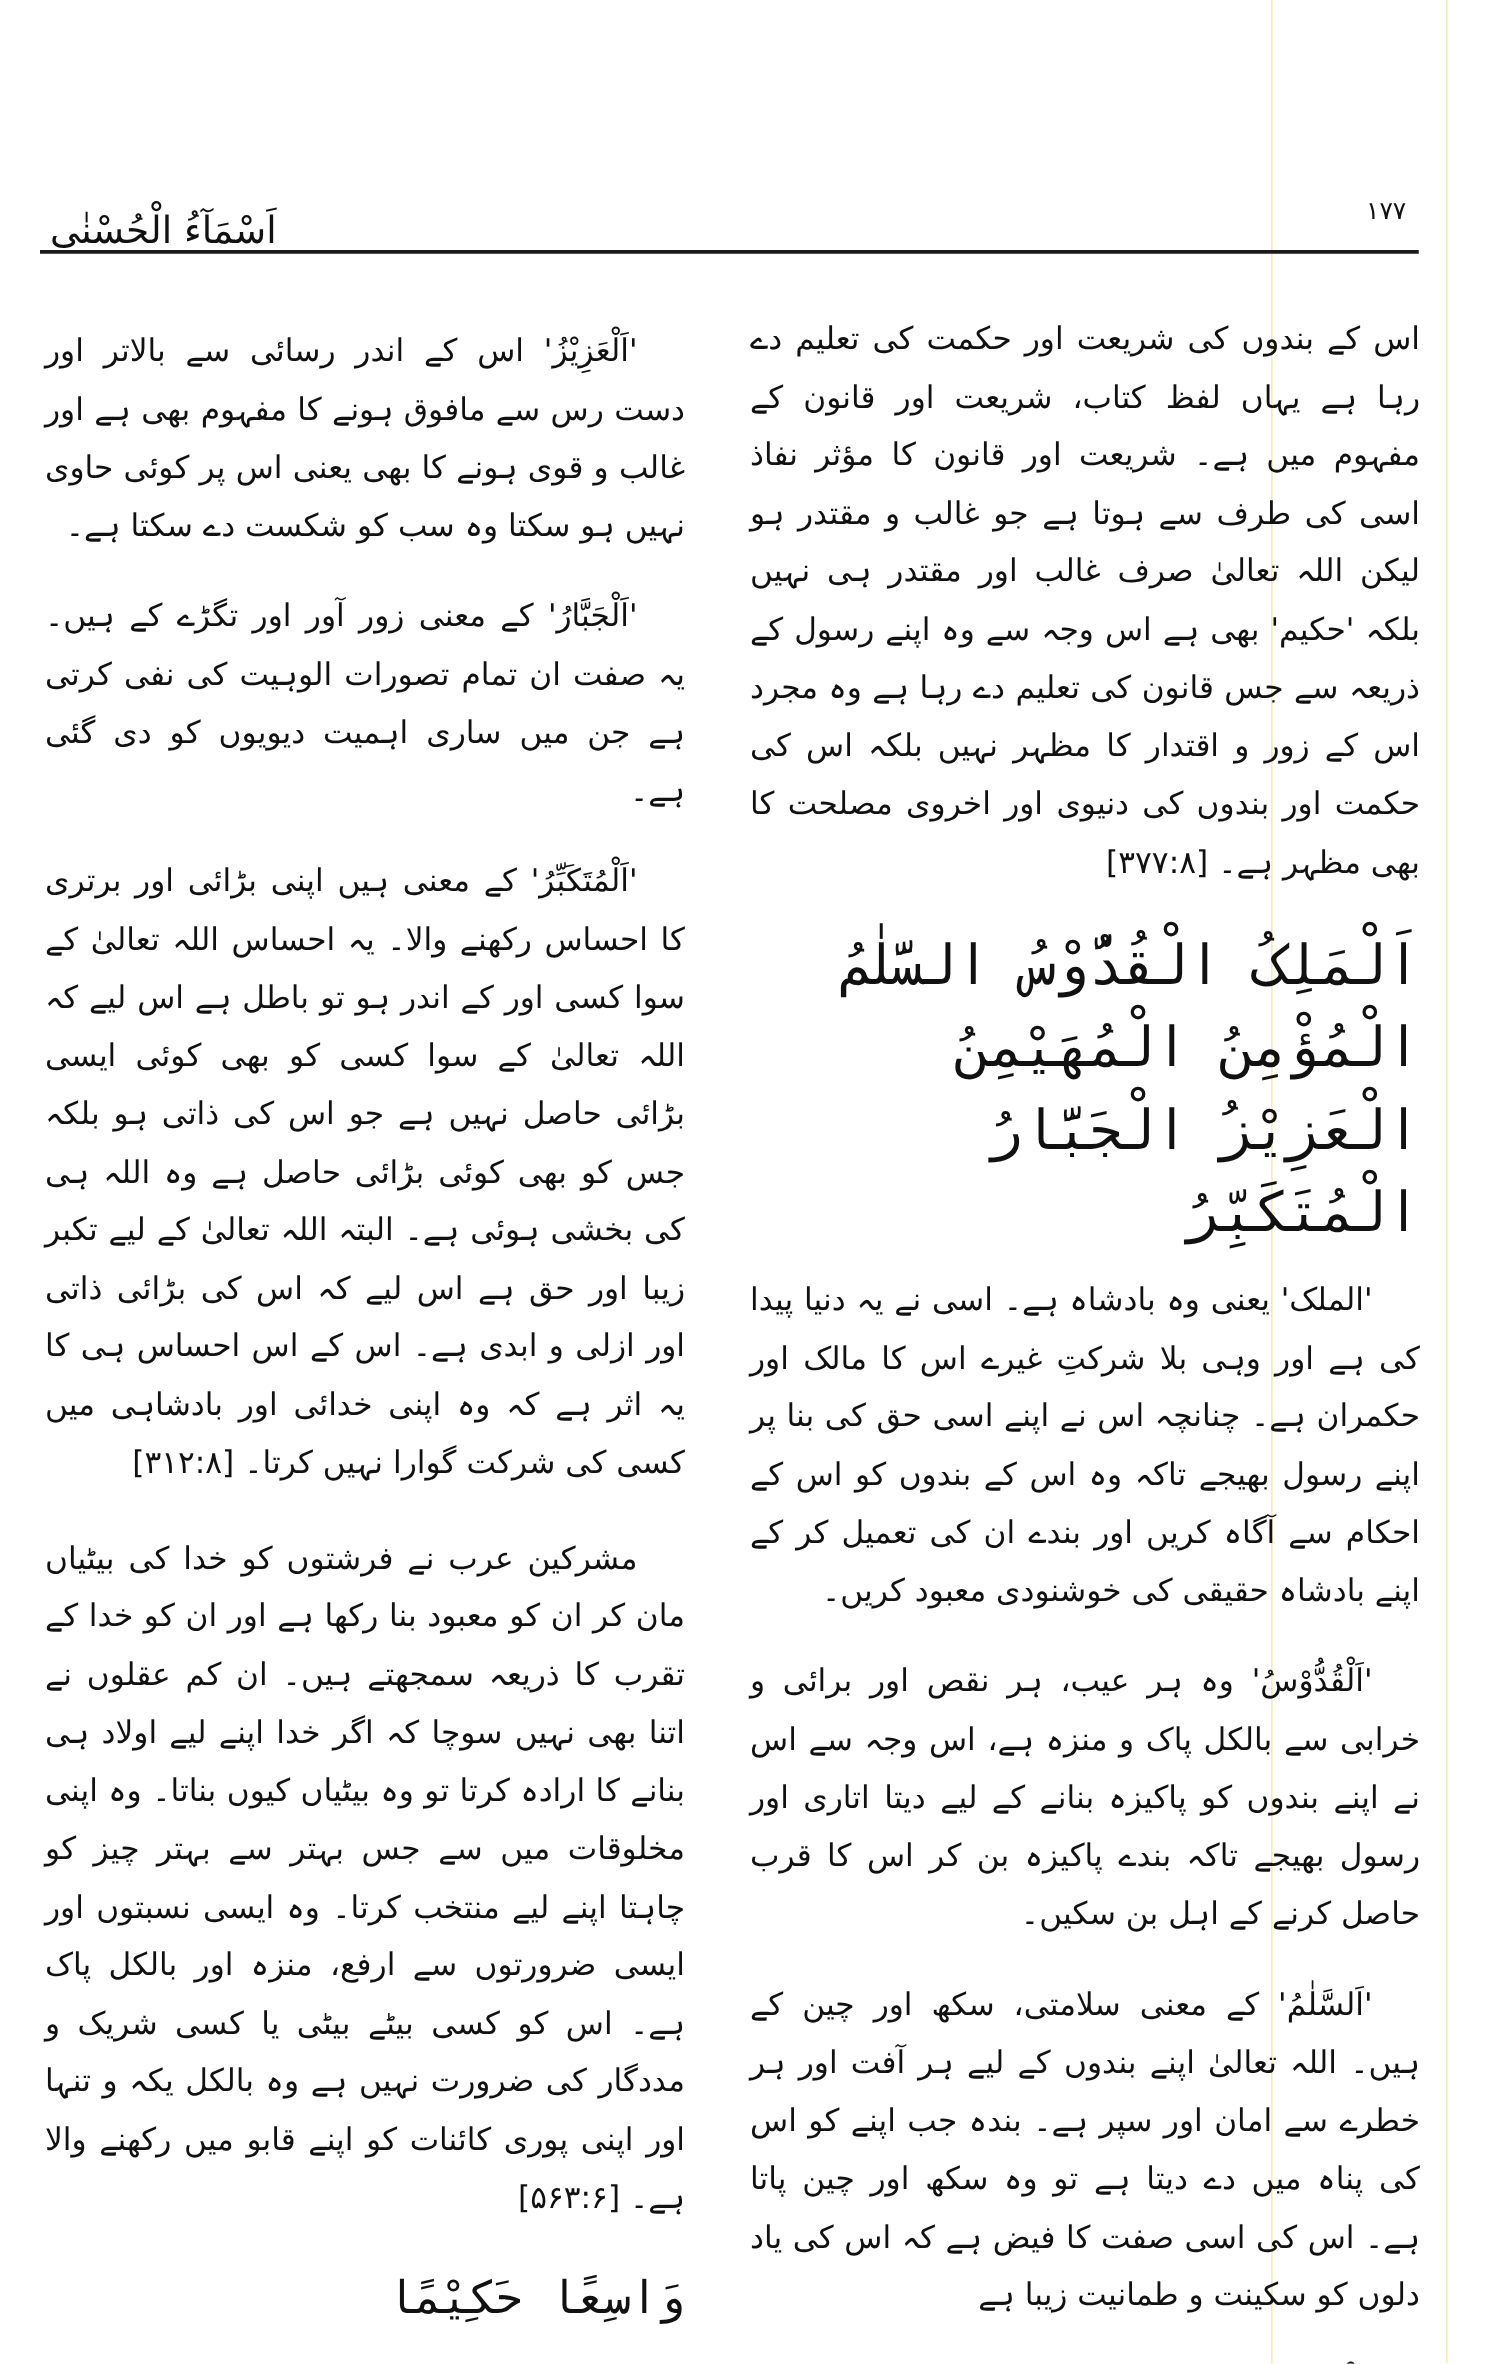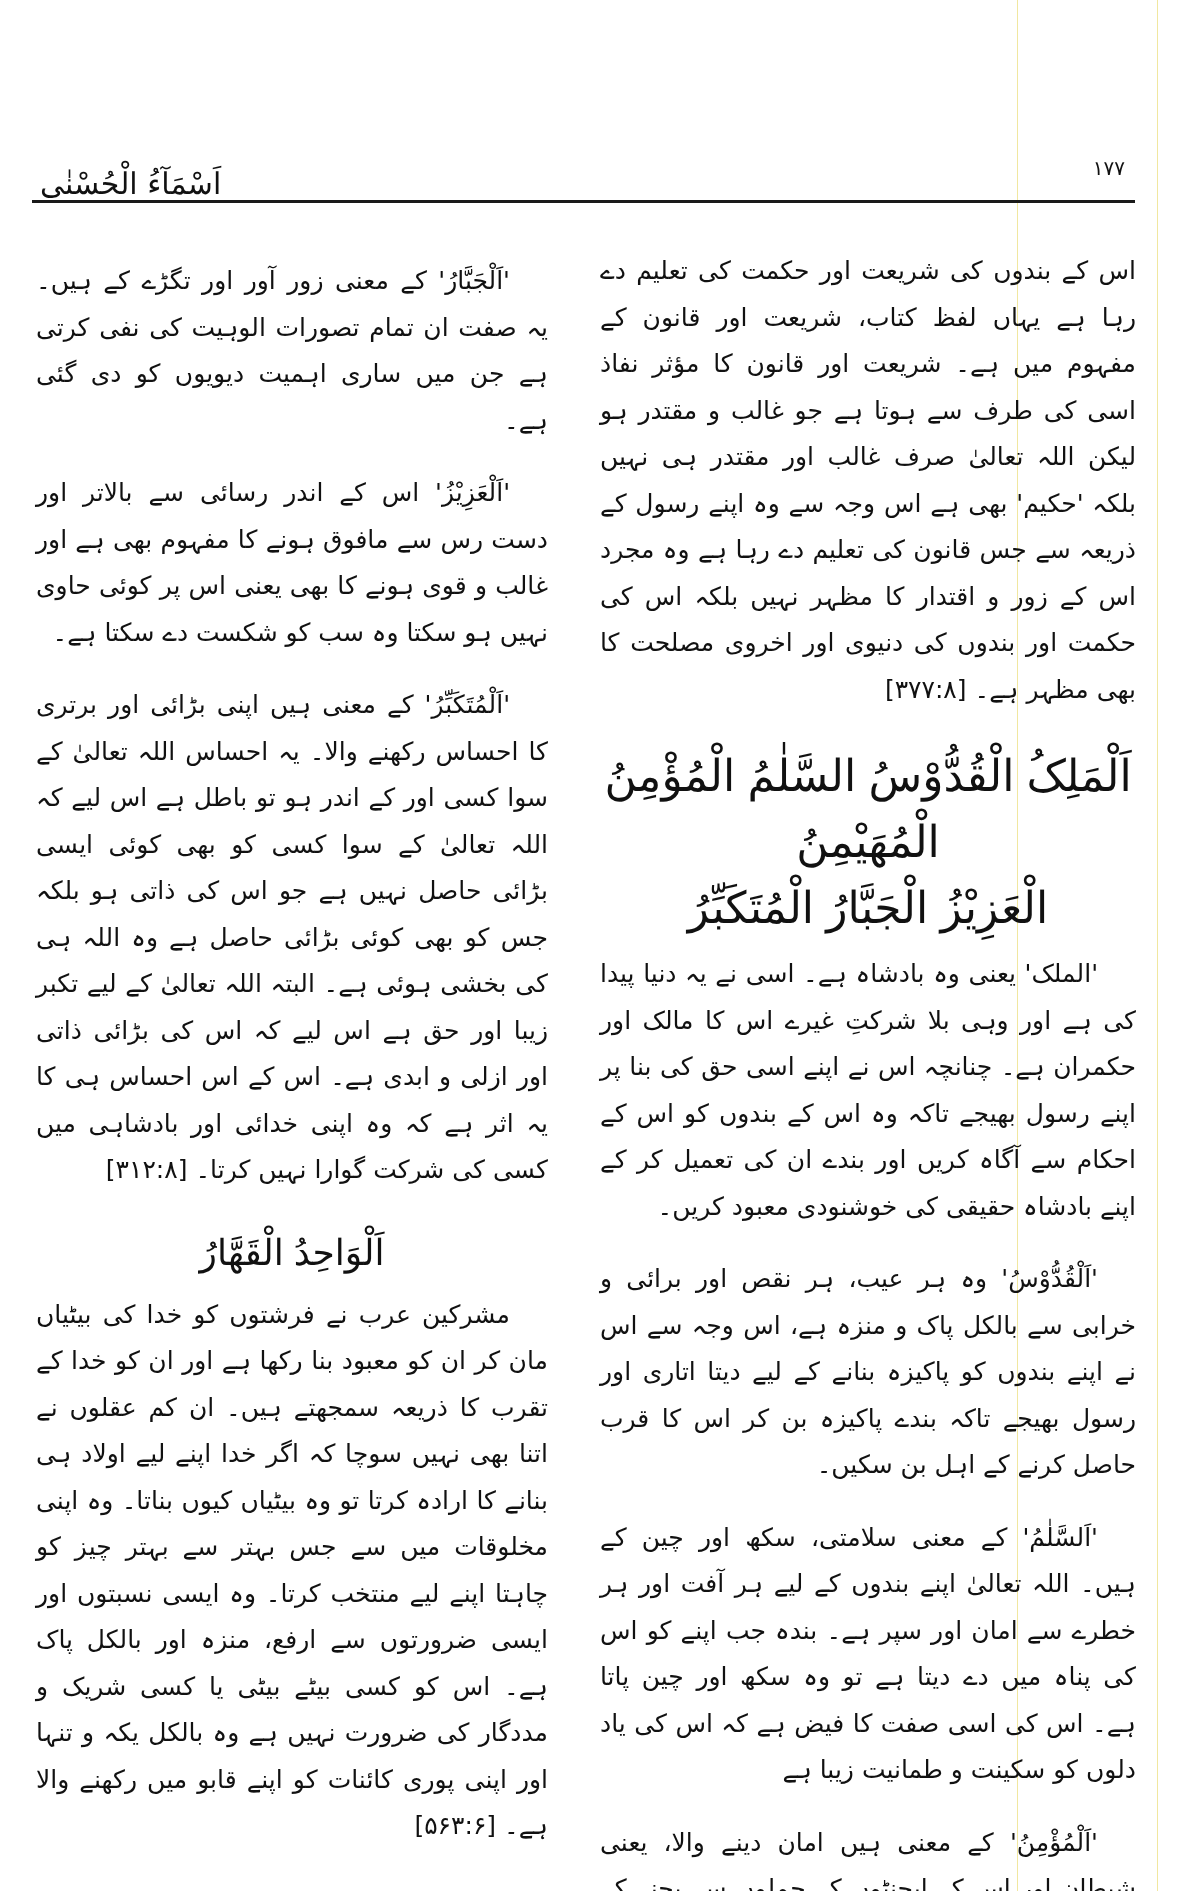--- a/index.html
+++ b/index.html
@@ -13,22 +13,22 @@
   .header .title { position: absolute; left: 8px; top: 16px; font-size: 30px; direction: rtl; font-family: "DejaVu Serif", serif; }
   .header .pagenum { position: absolute; right: 10px; top: 6px; font-size: 20px; font-family: "DejaVu Serif", serif; }
   .header .rule { position: absolute; left: 0; right: 0; top: 50px; height: 3px; background: #1a1a1a; }
   .col { position: absolute; direction: rtl; text-align: justify; font-size: 25px; line-height: 46.5px; }
   .col.right { left: 600px; width: 536px; top: 248px; }
   .col.left { left: 36px; width: 512px; top: 258px; }
   .col p { margin: 0 0 26px 0; text-indent: 0; }
   .col p.indent { text-indent: 38px; }
   .col p.cite { margin-bottom: 30px; }
   .col h2 {
-    margin: 8px 0 10px 0; font-weight: normal; font-family: Liberation Sans, sans-serif;
-    font-size: 44px; line-height: 66px; text-align: center;
+    margin: 8px 0 10px 0; font-weight: normal; font-family: Liberation Mono, monospace;
+    font-size: 44px; line-height: 66px; text-align: right;
   }
   .col h2.small { font-size: 36px; line-height: 58px; }
   .ref { white-space: nowrap; }
 </style>
 </head>
 <body>
 
 <div class="yline" style="left:1017px;"></div>
 <div class="yline" style="left:1157px;"></div>
 
@@ -48,26 +48,25 @@
     <span>الْعَزِيْزُ الْجَبَّارُ الْمُتَكَبِّرُ</span>
   </h2>
   <p class="indent">'الملک' یعنی وہ بادشاہ ہے۔ اسی نے یہ دنیا پیدا کی ہے اور وہی بلا شرکتِ غیرے اس کا مالک اور حکمران ہے۔ چنانچہ اس نے اپنے اسی حق کی بنا پر اپنے رسول بھیجے تاکہ وہ اس کے بندوں کو اس کے احکام سے آگاہ کریں اور بندے ان کی تعمیل کر کے اپنے بادشاہ حقیقی کی خوشنودی معبود کریں۔</p>
   <p class="indent">'اَلْقُدُّوْسُ' وہ ہر عیب، ہر نقص اور برائی و خرابی سے بالکل پاک و منزہ ہے، اس وجہ سے اس نے اپنے بندوں کو پاکیزہ بنانے کے لیے دیتا اتاری اور رسول بھیجے تاکہ بندے پاکیزہ بن کر اس کا قرب حاصل کرنے کے اہل بن سکیں۔</p>
   <p class="indent">'اَلسَّلٰمُ' کے معنی سلامتی، سکھ اور چین کے ہیں۔ اللہ تعالیٰ اپنے بندوں کے لیے ہر آفت اور ہر خطرے سے امان اور سپر ہے۔ بندہ جب اپنے کو اس کی پناہ میں دے دیتا ہے تو وہ سکھ اور چین پاتا ہے۔ اس کی اسی صفت کا فیض ہے کہ اس کی یاد دلوں کو سکینت و طمانیت زیبا ہے</p>
   <p class="indent">'اَلْمُؤْمِنُ' کے معنی ہیں امان دینے والا، یعنی شیطان اور اس کے ایجنٹوں کے حملوں سے بچنے کے لیے جب بندہ اس کی پناہ ڈھونڈتا ہے تو وہ اس کو اپنی پناہ میں لے لیتا ہے۔ یہ پناہ اس کے سوا اور کہیں بھی بندے کو حاصل نہیں ہو سکتی۔ شیطان کی رسائی خدا کے دامن کے سوا ہر جگہ ہے۔</p>
 
 </section>
 
 <section class="col left">
+  <p class="indent">'اَلْعَزِيْزُ' اس کے اندر رسائی سے بالاتر اور دست رس سے مافوق ہونے کا مفہوم بھی ہے اور غالب و قوی ہونے کا بھی یعنی اس پر کوئی حاوی نہیں ہو سکتا وہ سب کو شکست دے سکتا ہے۔</p>
   <p class="indent">'اَلْجَبَّارُ' کے معنی زور آور اور تگڑے کے ہیں۔ یہ صفت ان تمام تصورات الوہیت کی نفی کرتی ہے جن میں ساری اہمیت دیویوں کو دی گئی ہے۔</p>
-  <p class="indent">'اَلْعَزِيْزُ' اس کے اندر رسائی سے بالاتر اور دست رس سے مافوق ہونے کا مفہوم بھی ہے اور غالب و قوی ہونے کا بھی یعنی اس پر کوئی حاوی نہیں ہو سکتا وہ سب کو شکست دے سکتا ہے۔</p>
   <p class="indent cite">
     <span>'اَلْمُتَكَبِّرُ' کے معنی ہیں اپنی بڑائی اور برتری کا احساس رکھنے والا۔ یہ احساس اللہ تعالیٰ کے سوا کسی اور کے اندر ہو تو باطل ہے اس لیے کہ اللہ تعالیٰ کے سوا کسی کو بھی کوئی ایسی بڑائی حاصل نہیں ہے جو اس کی ذاتی ہو بلکہ جس کو بھی کوئی بڑائی حاصل ہے وہ اللہ ہی کی بخشی ہوئی ہے۔ البتہ اللہ تعالیٰ کے لیے تکبر زیبا اور حق ہے اس لیے کہ اس کی بڑائی ذاتی اور ازلی و ابدی ہے۔ اس کے اس احساس ہی کا یہ اثر ہے کہ وہ اپنی خدائی اور بادشاہی میں کسی کی شرکت گوارا نہیں کرتا۔</span>
     <span class="ref">[۳۱۲:۸]</span>
   </p>
-  <h2 class="small">اَلْوَاحِدُ الْقَهَّارُ</h2>
   <p class="indent cite">
     <span>مشرکین عرب نے فرشتوں کو خدا کی بیٹیاں مان کر ان کو معبود بنا رکھا ہے اور ان کو خدا کے تقرب کا ذریعہ سمجھتے ہیں۔ ان کم عقلوں نے اتنا بھی نہیں سوچا کہ اگر خدا اپنے لیے اولاد ہی بنانے کا ارادہ کرتا تو وہ بیٹیاں کیوں بناتا۔ وہ اپنی مخلوقات میں سے جس بہتر سے بہتر چیز کو چاہتا اپنے لیے منتخب کرتا۔ وہ ایسی نسبتوں اور ایسی ضرورتوں سے ارفع، منزہ اور بالکل پاک ہے۔ اس کو کسی بیٹے بیٹی یا کسی شریک و مددگار کی ضرورت نہیں ہے وہ بالکل یکہ و تنہا اور اپنی پوری کائنات کو اپنے قابو میں رکھنے والا ہے۔</span>
     <span class="ref">[۵۶۳:۶]</span>
   </p>
   <h2 class="small">وَاسِعًا حَكِيْمًا</h2>
 
 </section>
 
 </body></html>

